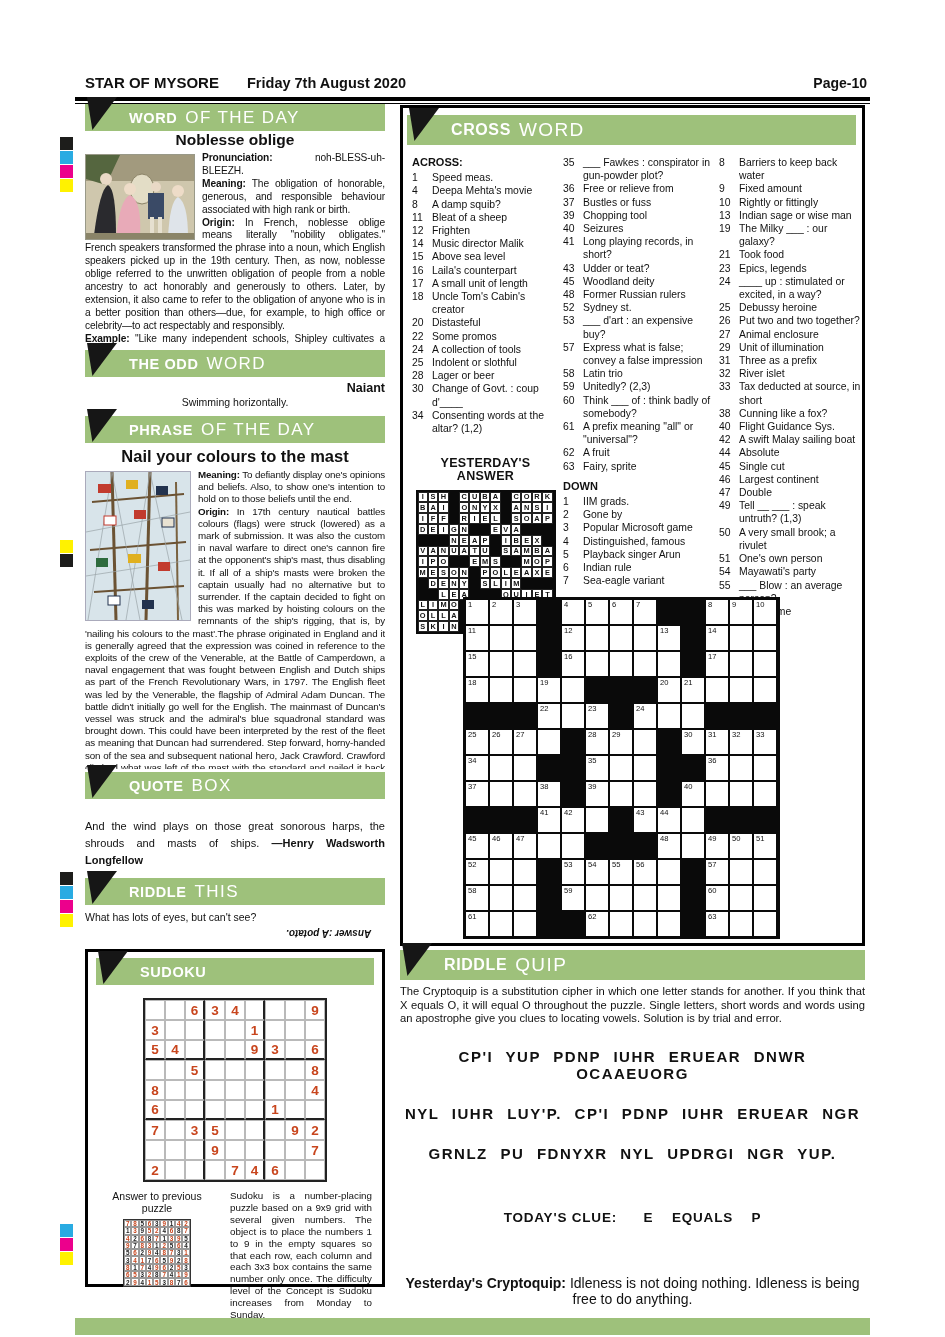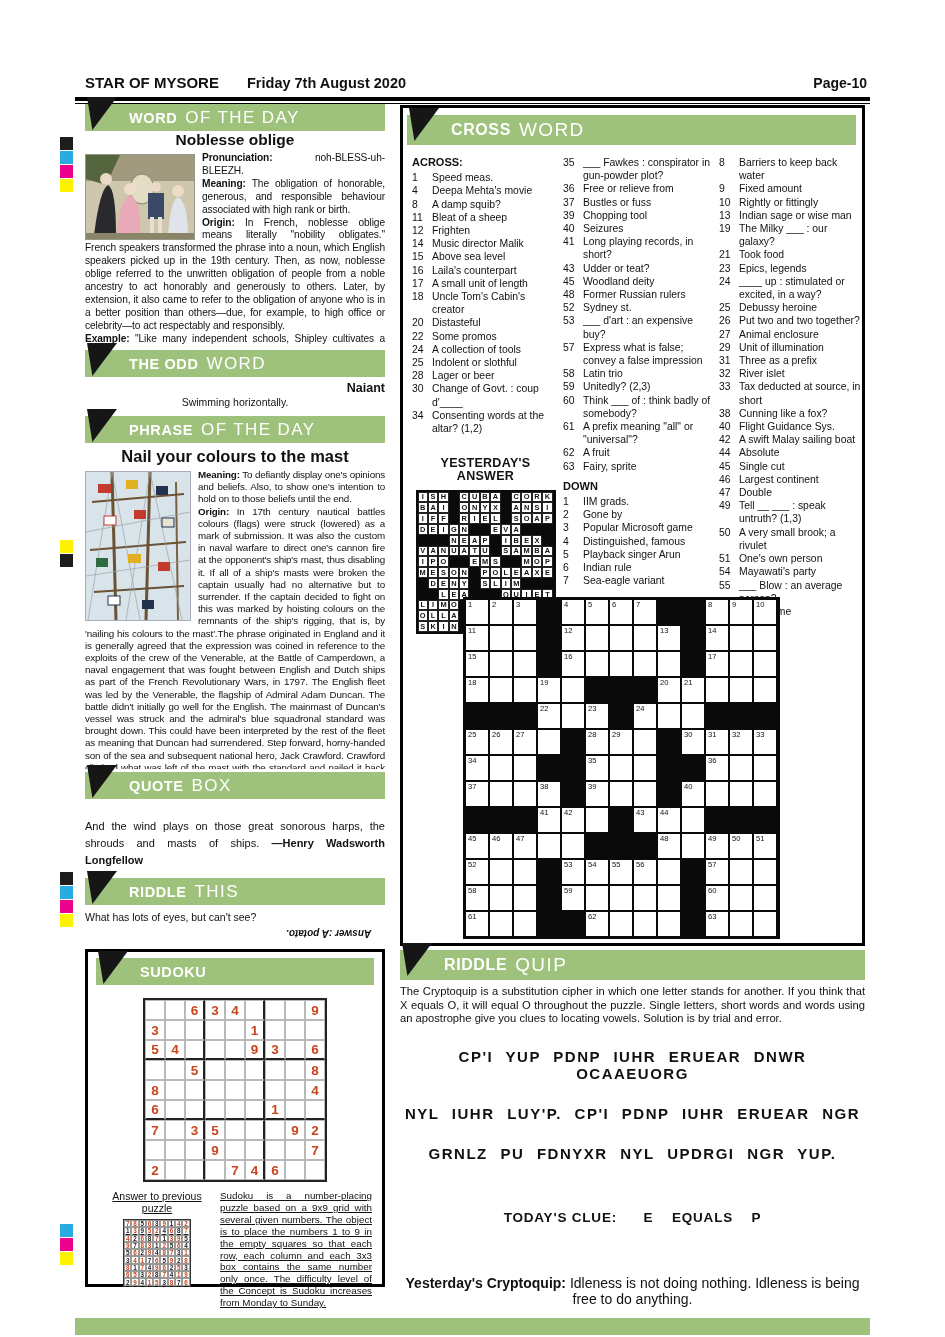--- a/index.html
+++ b/index.html
@@ -51,21 +51,21 @@
   .flip { display:inline-block; transform:rotate(180deg); font-weight:bold; font-style:italic; font-size:10px; }
 
   
   .sudbox { margin-top:12px; border:3px solid #000; height:338px; padding:6px 8px; }
   .sudgrid { display:grid; grid-template-columns:repeat(9,20px); grid-auto-rows:20px;
              border:2px solid #222; width:184px; margin:13px auto 0; background:#fff; }
   .sudcell { border:1px solid #b9b9b9; display:flex; align-items:center; justify-content:center;
              font-size:13.5px; font-weight:bold; color:var(--sud,#c8451d); background:#fff; }
   .sudcell.br { border-right:2px solid #222; }
   .sudcell.bb2 { border-bottom:2px solid #222; }
-  .sud-bottom { display:flex; margin-top:8px; gap:4px; padding:0 2px;text-decoration:underline; }
+  .sud-bottom { display:flex; margin-top:8px; gap:14px; padding:0 2px; }
   .sud-ansblock { width:118px; text-align:center; }
   .sud-anslabel { font-size:10.5px; line-height:12px; }
   .minigrid { display:grid; grid-template-columns:repeat(9,7.3px); grid-auto-rows:7.3px;
               border:1px solid #333; width:68px; margin:5px auto 0; background:#fff; }
   .minicell { border:0.5px solid #999; display:flex; align-items:center; justify-content:center;
               font-size:6.3px; font-weight:bold; color:#222; }
   .minicell.red { color:#c8451d; }
   .sud-desc { flex:1; font-size:9.8px; line-height:11.9px; text-align:justify; }
 
   

